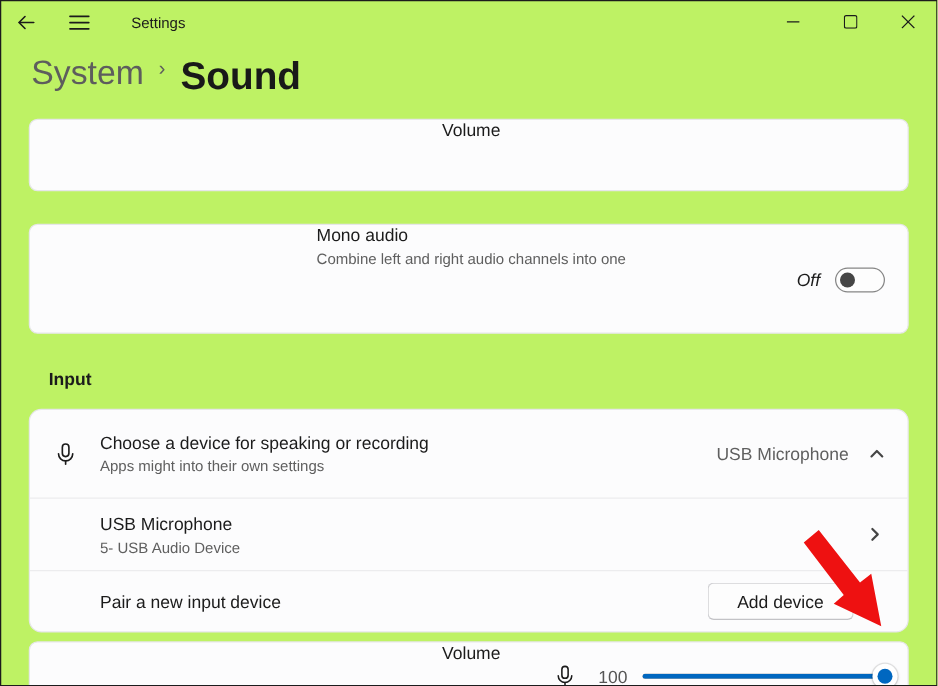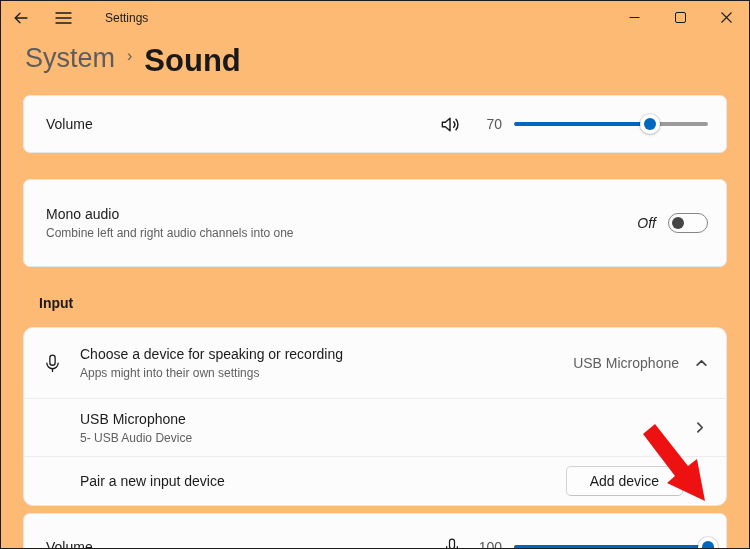--- a/index.html
+++ b/index.html
@@ -4,21 +4,21 @@
 <style>
   html,body { margin:0; padding:0; }
   body {
     width:750px; height:549px;
     font-family:"Liberation Sans", sans-serif;
     -webkit-font-smoothing:antialiased;
   }
   .window {
     position:relative; box-sizing:border-box;
     width:750px; height:549px;
-    background:#fdba74;
+    background:#bef264;
     border:1px solid #1c1c1c;
     overflow:hidden;
   }
 
   
   .titlebar { height:34px; display:flex; align-items:center; padding-left:4px; }
   .tb-btn {
     width:32px; height:26px; border:none; background:transparent;
     display:flex; align-items:center; justify-content:center;
     border-radius:4px; cursor:pointer; padding:0;
@@ -33,21 +33,21 @@
 
   
   .breadcrumb { margin:8px 0 0 24px; height:42px; display:flex; align-items:flex-start; }
   .bc-parent { font-size:27px; color:#5d5d5d; cursor:pointer; }
   .bc-sep { font-size:16px; color:#5d5d5d; margin:4px 12px 0 12px; }
   .bc-current { font-size:31px; color:#191919; font-weight:600; }
 
   
   .card {
     margin:0 22px; box-sizing:border-box;
-    background:#fcfcfd; border:1px solid #e6e6e9; border-radius:7px;
+    background:#fcfcfd; border:1px solid #e6e6e9; border-radius:7px;flex-direction:column;
   }
   .flexrow { display:flex; align-items:center; }
   .card-volume-out { margin-top:10px; height:58px; padding:0 18px 0 22px; }
   .card-mono { margin-top:26px; height:88px; padding:0 18px 0 22px; }
   .card-input-group { margin-top:12px;border-radius:10px; }
   .card-volume-in { margin-top:7px; height:68px; padding:0 18px 0 22px; }
 
   .t-primary { font-size:14px; color:#1b1b1b; }
   .t-secondary { font-size:12px; color:#5f5f5f; margin-top:4px; }
   .rowtext { display:flex; flex-direction:column; justify-content:center; }
@@ -148,34 +148,20 @@
   </div>
 
   <div class="breadcrumb">
     <span class="bc-parent">System</span>
     <span class="bc-sep">›</span>
     <span class="bc-current">Sound</span>
   </div>
 
   <div class="card card-volume-out flexrow">
     <span class="t-primary">Volume</span>
-    <div class="right-group">
-      <svg width="23" height="23" viewBox="0 0 24 24" class="icon-stroke">
-        <path d="M3.5 9.6v4.8h3.1l4.9 4.1V5.5L6.6 9.6H3.5z"></path>
-        <path d="M15.3 9.1a4.3 4.3 0 0 1 0 5.8"></path>
-        <path d="M17.7 6.6a8.1 8.1 0 0 1 0 10.8"></path>
-      </svg>
-      <span class="val-num">70</span>
-      <div class="slider">
-        <div class="track">
-          <div class="fill" style="width: 70%;"></div>
-        </div>
-        <div class="thumb" style="left: 70%;"></div>
-      </div>
-    </div>
   </div>
 
   <div class="card card-mono flexrow">
     <div class="rowtext">
       <span class="t-primary">Mono audio</span>
       <span class="t-secondary">Combine left and right audio channels into one</span>
     </div>
     <div class="right-group">
       <span class="toggle-label">Off</span>
       <div class="toggle">

